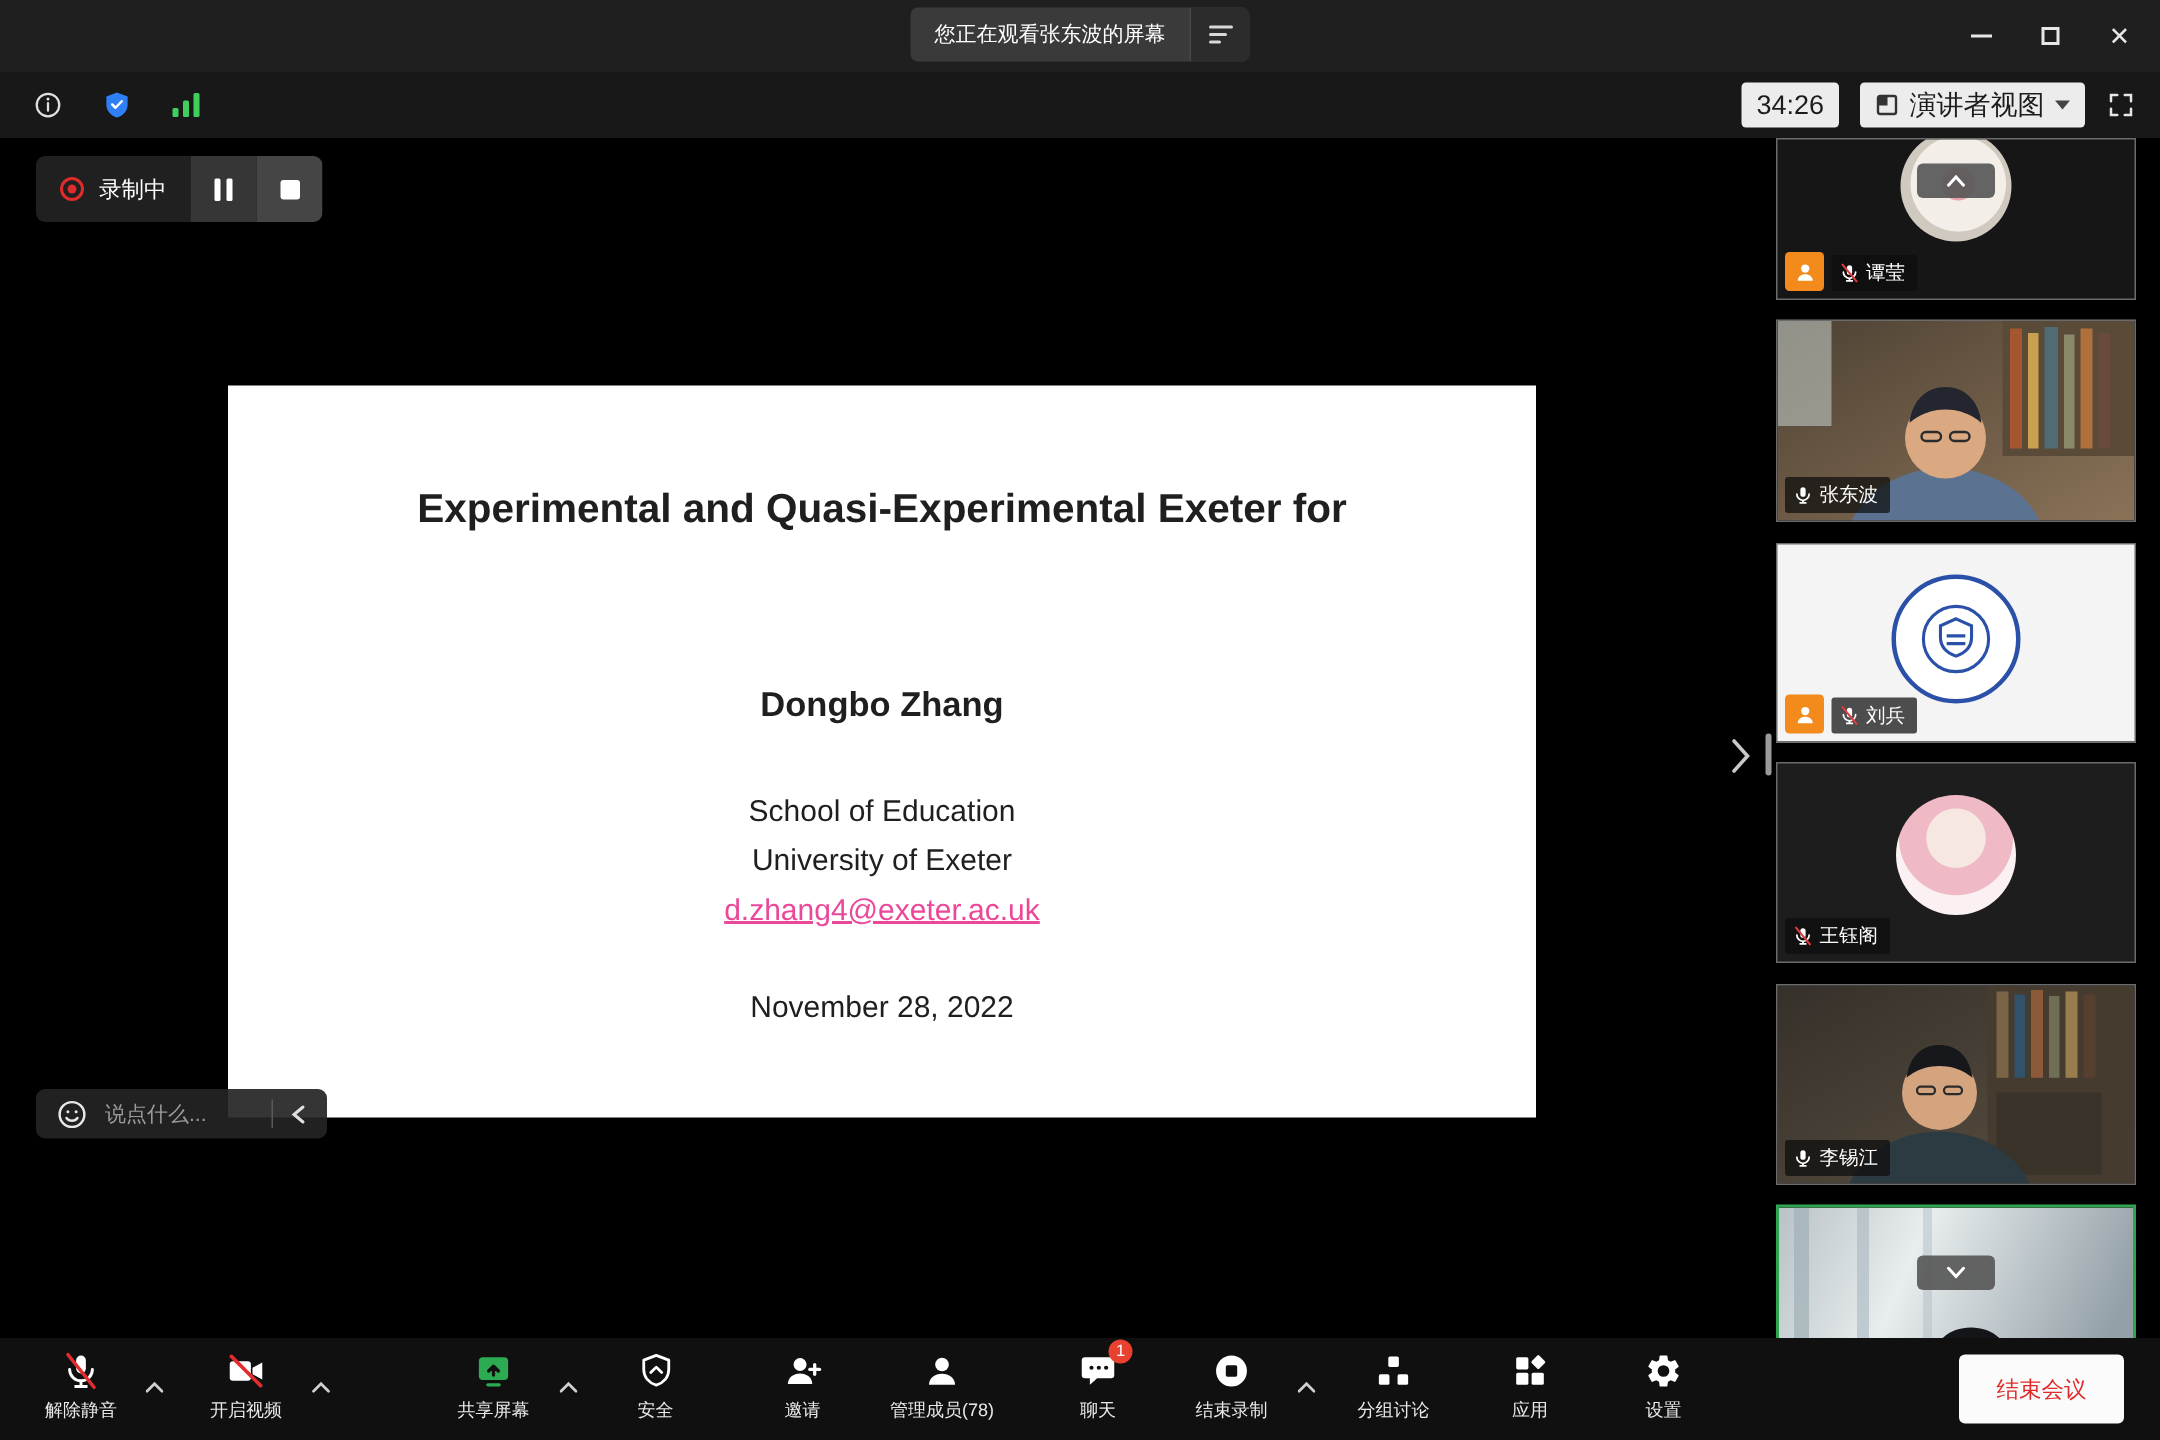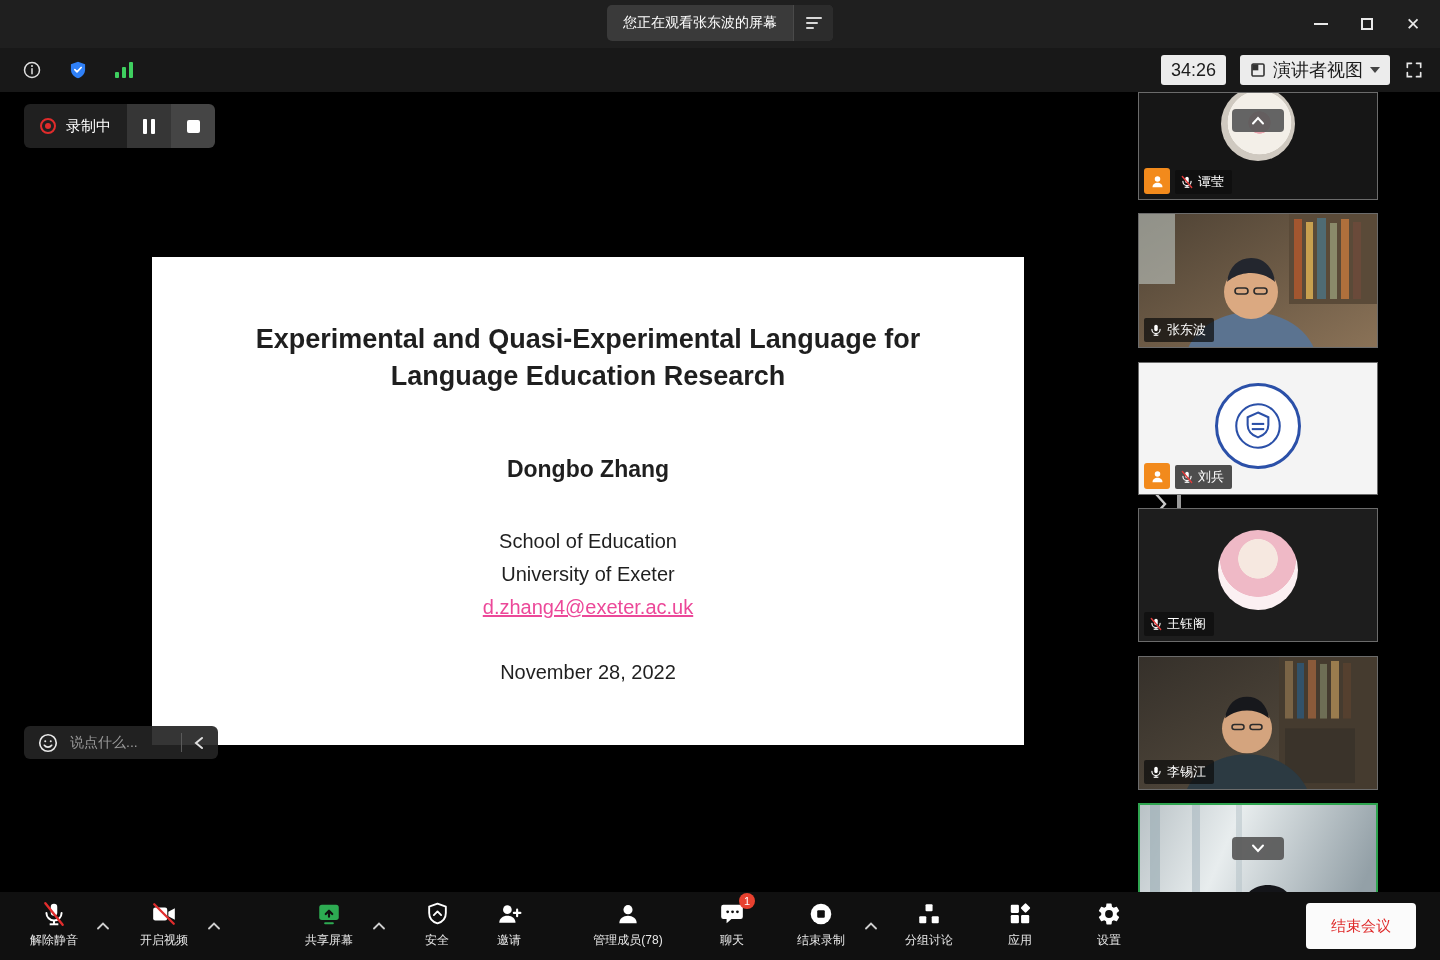--- a/index.html
+++ b/index.html
@@ -52,21 +52,21 @@
   .msgbar { position:absolute; left:24px; top:634px; height:33px; background:rgba(36,36,36,.92);
     border-radius:6px; display:flex; align-items:center; padding:0 13px; gap:11px; }
   .msg-placeholder { color:#9a9a9a; font-size:14px; width:100px; cursor:text; }
   .msg-divider { width:1px; height:19px; background:#5a5a5a; }
 
   
   .panel-handle { position:absolute; left:1150px; top:490px; cursor:pointer; }
   .scroll-thumb { position:absolute; left:1177px; top:489px; width:4px; height:28px; background:#9a9a9a; border-radius:2px; }
 
   
-  .sidebar { position:absolute; left:1138px; top:92px; width:240px; height:800px; overflow:hidden;font-family:Liberation Serif, serif; }
+  .sidebar { position:absolute; left:1184px; top:92px; width:240px; height:800px; overflow:hidden;font-family:Liberation Serif, serif; }
   .tile { position:absolute; left:0; width:240px; background:#1c1c1c; border:1px solid #6b6b6b; overflow:hidden; cursor:pointer; }
   .tile.active { border:2px solid #2ea44f; }
   .scene { position:absolute; inset:0; width:100%; height:100%; }
   .nametag { position:absolute; bottom:5px; display:flex; align-items:center; gap:4px;
     background:rgba(12,12,12,.72); border-radius:2px; padding:3px 8px 3px 5px; color:#fff; font-size:13px; z-index:2; white-space:nowrap; }
   .role-badge { position:absolute; left:5px; bottom:5px; width:26px; height:26px; background:#f28a1c; border-radius:3px;
     display:flex; align-items:center; justify-content:center; z-index:2; }
   .scroll-btn { position:absolute; left:50%; transform:translateX(-50%); width:52px; height:23px;
     background:rgba(88,88,88,.92); border-radius:4px; display:flex; align-items:center; justify-content:center; z-index:3; cursor:pointer; }
   .avatar-tan { position:absolute; left:50%; top:-6px; transform:translateX(-50%); width:74px; height:74px; border-radius:50%;
@@ -157,22 +157,21 @@
         <svg width="20" height="20" viewBox="0 0 24 24" fill="none" stroke="#e6e6e6" stroke-width="2" stroke-linecap="round">
           <path d="M4 9V4h5M15 4h5v5M20 15v5h-5M9 20H4v-5"></path>
         </svg>
       </span>
     </div>
   </div>
 
   <div class="stage">
     <div class="slide">
       <div class="slide-title">
-        <div>Experimental and Quasi-Experimental Language for</div>
-        <div>Language Education Research</div>
+        <div>Experimental and Quasi-Experimental Exeter for</div>
       </div>
       <div class="slide-author">Dongbo Zhang</div>
       <div class="slide-block">
         <div>School of Education</div>
         <div>University of Exeter</div>
         <div class="slide-email">d.zhang4@exeter.ac.uk</div>
       </div>
       <div class="slide-date">November 28, 2022</div>
     </div>
 
@@ -432,21 +431,21 @@
     <div class="titem" style="left:395px;">
       <span class="ticon">
         <svg width="25" height="25" viewBox="0 0 24 24" fill="none" stroke="#fff" stroke-width="1.8">
           <path d="M12 2.5l8 3v6c0 5-3.4 8.6-8 10-4.6-1.4-8-5-8-10v-6z" stroke-linejoin="round"></path>
           <path d="M8.5 13.5L12 10l3.5 3.5" stroke-linecap="round" stroke-linejoin="round"></path>
         </svg>
       </span>
       <span class="tlabel">安全</span>
     </div>
 
-    <div class="titem" style="left:467px;">
+    <div class="titem" style="left:493px;">
       <span class="ticon">
         <svg width="26" height="26" viewBox="0 0 24 24" fill="#fff">
           <circle cx="10.5" cy="8" r="4"></circle>
           <path d="M3 20c0-4 3.4-6.5 7.5-6.5S18 16 18 20z"></path>
           <g stroke="#fff" stroke-width="2" stroke-linecap="round">
               <line x1="19.5" y1="8" x2="19.5" y2="14"></line>
               <line x1="16.5" y1="11" x2="22.5" y2="11"></line>
             </g>
         </svg>
       </span>

